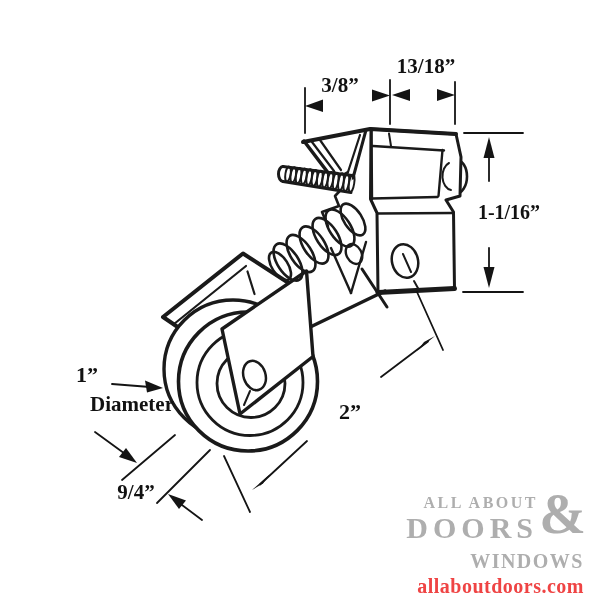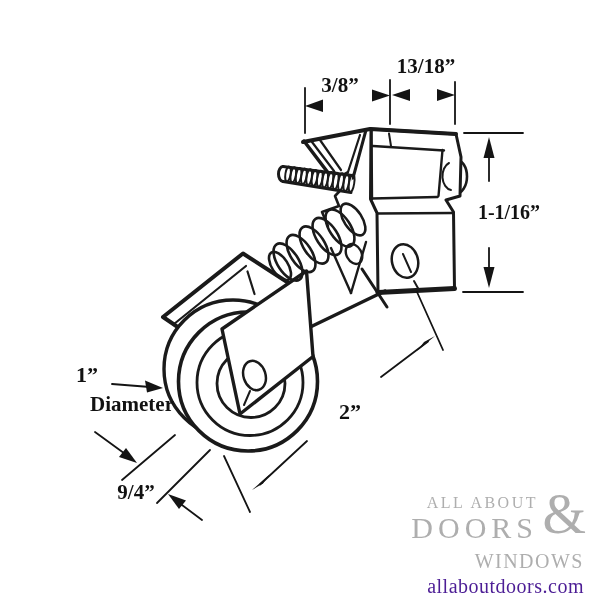--- a/index.html
+++ b/index.html
@@ -15,28 +15,28 @@
   }
   .dim-38   {left:340px;top:85px; font-size:21px;}
   .dim-1316 {left:426px;top:66px; font-size:21px;}
   .dim-1116 {left:509px;top:212px;font-size:20px;text-align:center;}
   .dim-1    {left:87px; top:375px;font-size:22px;}
   .dim-diam {left:88px; top:404px;font-size:21px;margin-left:44px;}
   .dim-2    {left:350px;top:412px;font-size:22px;}
   .dim-14   {left:136px;top:492px;font-size:21px;}
   .wm{
     position:absolute;right:16px;top:495px;text-align:right;color:#aeaeae;
-    font-weight:400;line-height:1;user-select:none;
+    font-weight:700;line-height:1;user-select:none;
   }
   .wm-top{position:relative;padding-right:46px;}
   .wm-allabout{font-size:16px;letter-spacing:2.5px;margin-bottom:2px;}
   .wm-doors{font-size:30px;letter-spacing:5px;}
   .wm-amp{position:absolute;right:-2px;top:-3px;font-size:56px;line-height:0.82;}
   .wm-windows{font-size:20px;letter-spacing:1.5px;margin-top:8px;}
-  .wm-site{font-size:20px;letter-spacing:0.5px;margin-top:5px;color:#4c1d95;}
+  .wm-site{font-size:20px;letter-spacing:0.5px;margin-top:5px;color:#ef4444;}
 </style>
 </head>
 <body>
 
 <div class="stage">
 
   <svg width="600" height="600" viewBox="0 0 600 600">
     <g stroke="#1a1a1a" fill="none" stroke-linecap="round" stroke-linejoin="round">
 
       <g>

